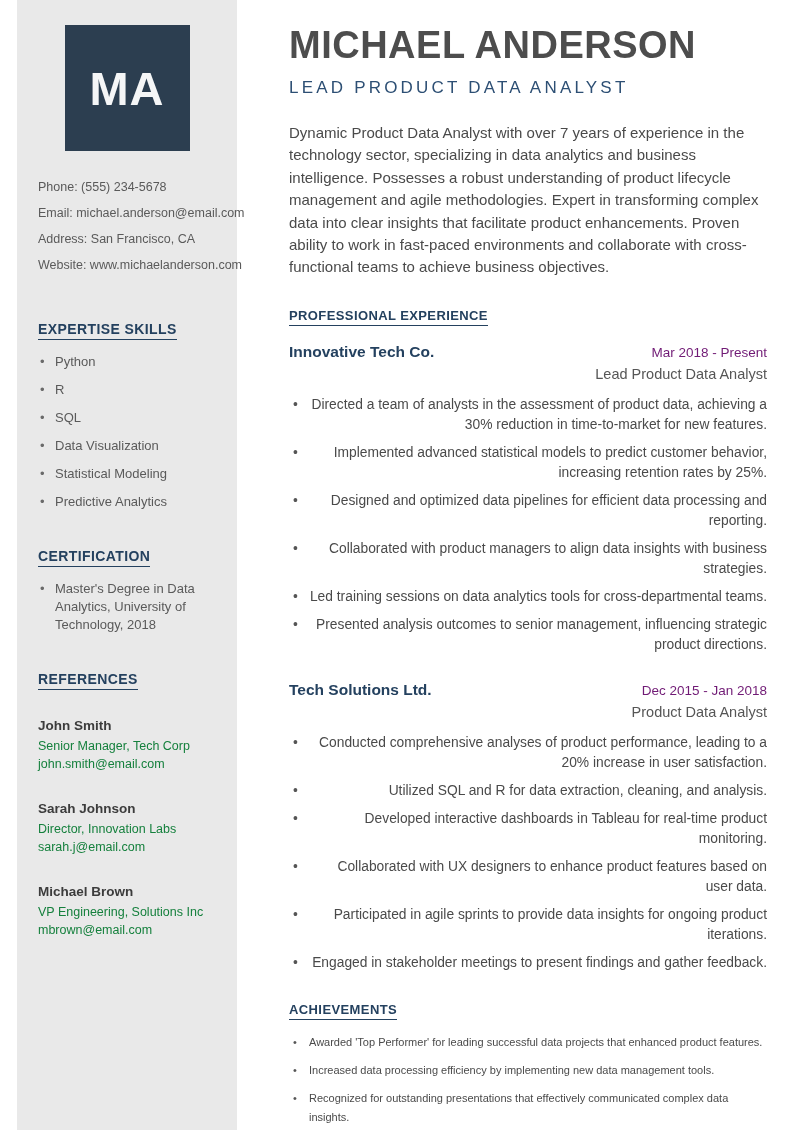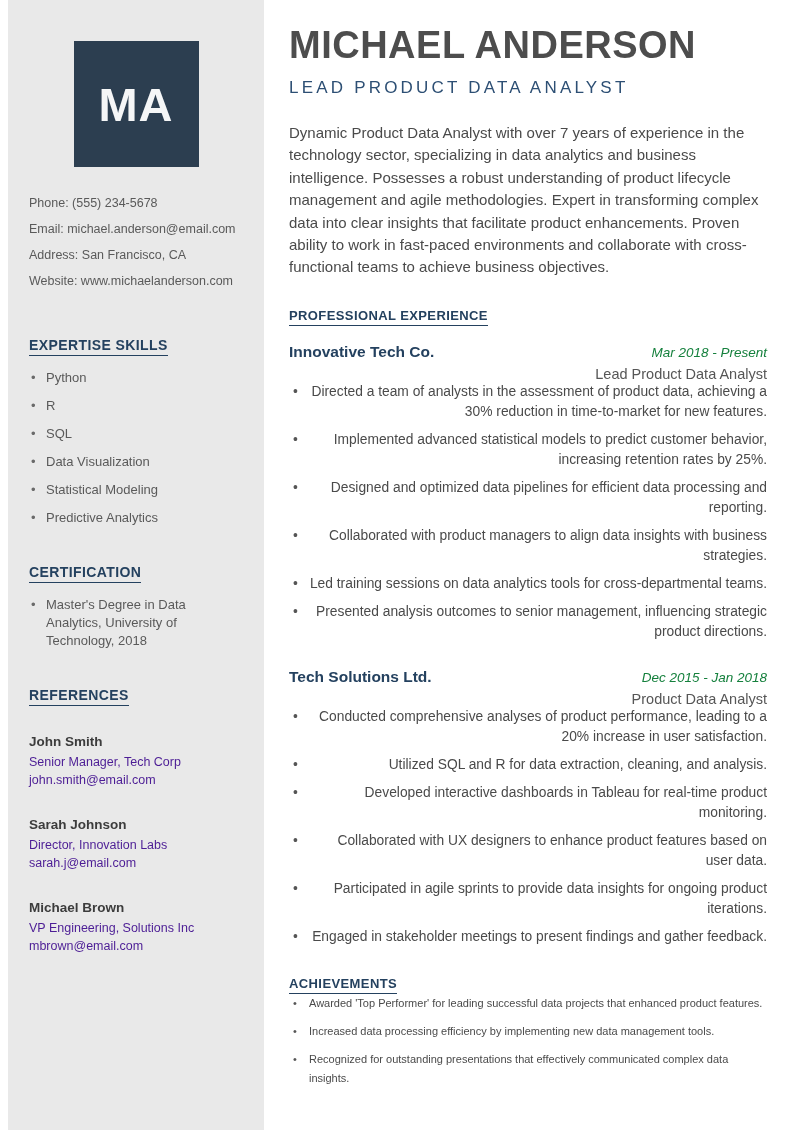--- a/index.html
+++ b/index.html
@@ -8,24 +8,24 @@
     font-family: "Liberation Sans", sans-serif;
     background: #ffffff;
     color: #4a4a4a;
     position: relative;
     overflow: hidden;
   }
 
   
   .sidebar {
     position: absolute;
-    left: 8px; top: 0;
-    width: 256px; height: 1130px;
+    left: 17px; top: 0;
+    width: 220px; height: 1130px;
     background: #e9e9e9;
-    padding: 16px 21px;
+    padding: 0 21px;
   }
   .avatar {
     width: 125px; height: 126px;
     background: #2c3e50;
     margin: 25px auto 0 auto;
     display: flex; align-items: center; justify-content: center;
   }
   .avatar span {
     color: #f5f6f7;
     font-size: 47px;
@@ -67,21 +67,21 @@
   }
   .ref-block { margin-top: 28px; }
   .ref-name {
     font-size: 13.5px;
     font-weight: bold;
     color: #3c3c3c;
     margin-bottom: 4px;
   }
   .ref-role, .ref-email {
     font-size: 12.5px;
-    color: #4c1d95;
+    color: #15803d;
     line-height: 18px;
   }
 
   
   .main {
     position: absolute;
     left: 289px; top: 0;
     width: 478px;
   }
   .name {
@@ -113,29 +113,28 @@
     justify-content: space-between;
     align-items: baseline;
   }
   .company {
     font-size: 15.5px;
     font-weight: bold;
     color: #24415f;
   }
   .dates {
     font-size: 13.5px;
-    font-style: italic;
-    color: #15803d;
+    color: #701a75;
   }
   .role {
     margin-top: 5px;
     font-size: 14.5px;
     color: #565656;
   }
-  ul.bullets { list-style: none; }
+  ul.bullets { list-style: none; margin-top: 13px; }
   ul.bullets li {
     font-size: 13.8px;
     line-height: 20px;
     color: #4a4a4a;
     padding-left: 20px;
     position: relative;
     margin-bottom: 8px;
   }
   ul.bullets li::before {
     content: "\2022";

